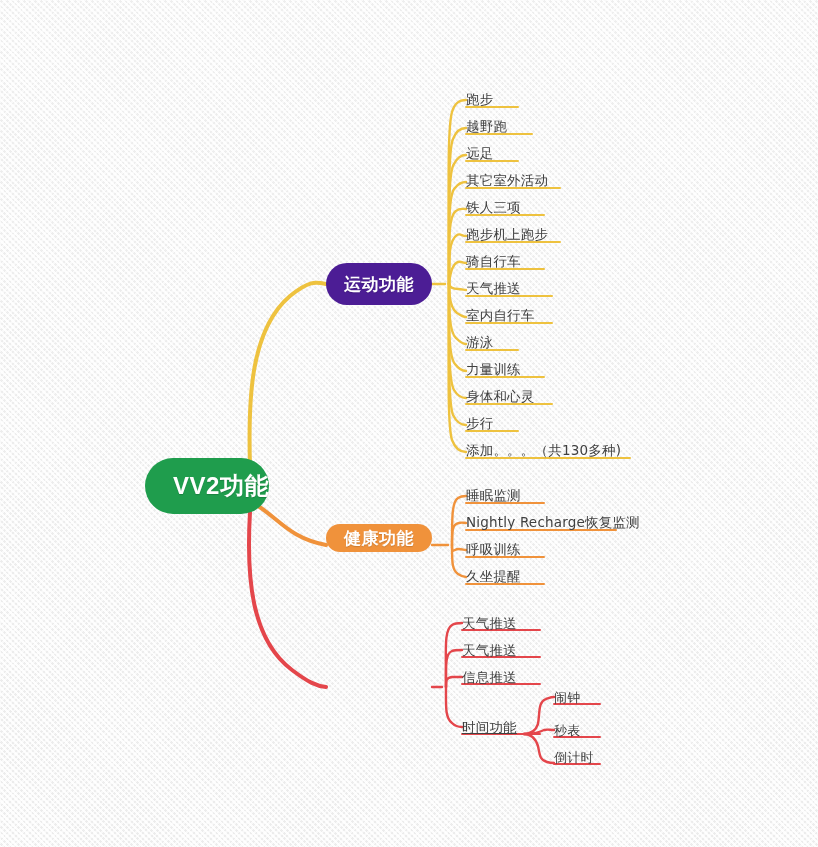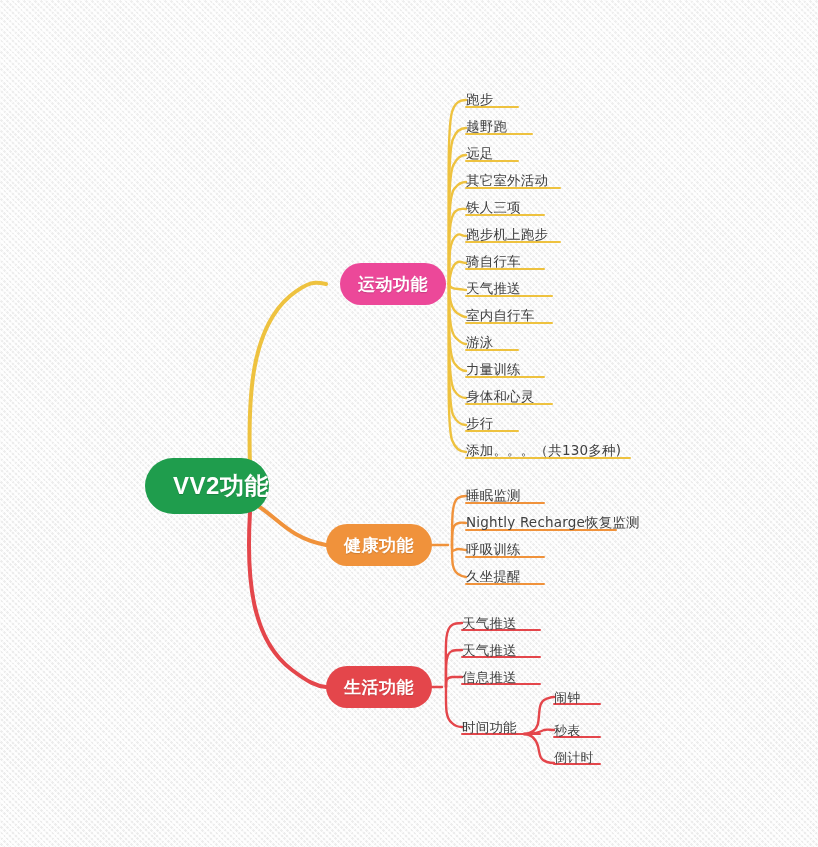--- a/index.html
+++ b/index.html
@@ -150,31 +150,28 @@
       <line x1="554" y1="704" x2="600" y2="704"></line>
       <line x1="554" y1="737" x2="600" y2="737"></line>
       <line x1="554" y1="764" x2="600" y2="764"></line>
     </g>
   </svg>
 
   <div class="node node-root" style="left:145px; top:458px; width:124px; height:56px; background:#1f9d4d;">
     <span>VV2功能</span>
   </div>
 
-  <div class="node node-branch" style="left:340px; top:263px; width:106px; height:42px; background:#ec4899;">
+  <div class="node node-branch" style="left:326px; top:263px; width:106px; height:42px; background:#4c1d95;">
     <span>运动功能</span>
   </div>
 
-  <div class="node node-branch" style="left:326px; top:524px; width:106px; height:42px; background:#f0923b;">
+  <div class="node node-branch" style="left:326px; top:524px; width:106px; height:28px; background:#f0923b;">
     <span>健康功能</span>
   </div>
 
-  <div class="node node-branch" style="left:326px; top:666px; width:106px; height:42px; background:#e4464b;">
-    <span>生活功能</span>
-  </div>
 
   <div class="leaf" style="left:466px; top:92px;">跑步</div>
   <div class="leaf" style="left:466px; top:119px;">越野跑</div>
   <div class="leaf" style="left:466px; top:146px;">远足</div>
   <div class="leaf" style="left:466px; top:173px;">其它室外活动</div>
   <div class="leaf" style="left:466px; top:200px;">铁人三项</div>
   <div class="leaf" style="left:466px; top:227px;">跑步机上跑步</div>
   <div class="leaf" style="left:466px; top:254px;">骑自行车</div>
   <div class="leaf" style="left:466px; top:281px;">天气推送</div>
   <div class="leaf" style="left:466px; top:308px;">室内自行车</div>
@@ -185,19 +182,19 @@
   <div class="leaf" style="left:466px; top:443px;">添加。。。（共130多种)</div>
 
   <div class="leaf" style="left:466px; top:488px;">睡眠监测</div>
   <div class="leaf" style="left:466px; top:515px;">Nightly Recharge恢复监测</div>
   <div class="leaf" style="left:466px; top:542px;">呼吸训练</div>
   <div class="leaf" style="left:466px; top:569px;">久坐提醒</div>
 
   <div class="leaf" style="left:462px; top:616px;">天气推送</div>
   <div class="leaf" style="left:462px; top:643px;">天气推送</div>
   <div class="leaf" style="left:462px; top:670px;">信息推送</div>
-  <div class="leaf" style="left:462px; top:720px;">时间功能</div>
+  <div class="leaf" style="left:462px; top:720px;text-decoration:underline;">时间功能</div>
 
   <div class="leaf sub" style="left:554px; top:690px;text-align:right;">闹钟</div>
   <div class="leaf sub" style="left:554px; top:723px;">秒表</div>
   <div class="leaf sub" style="left:554px; top:750px;">倒计时</div>
 
 </div>
 
 </body></html>

